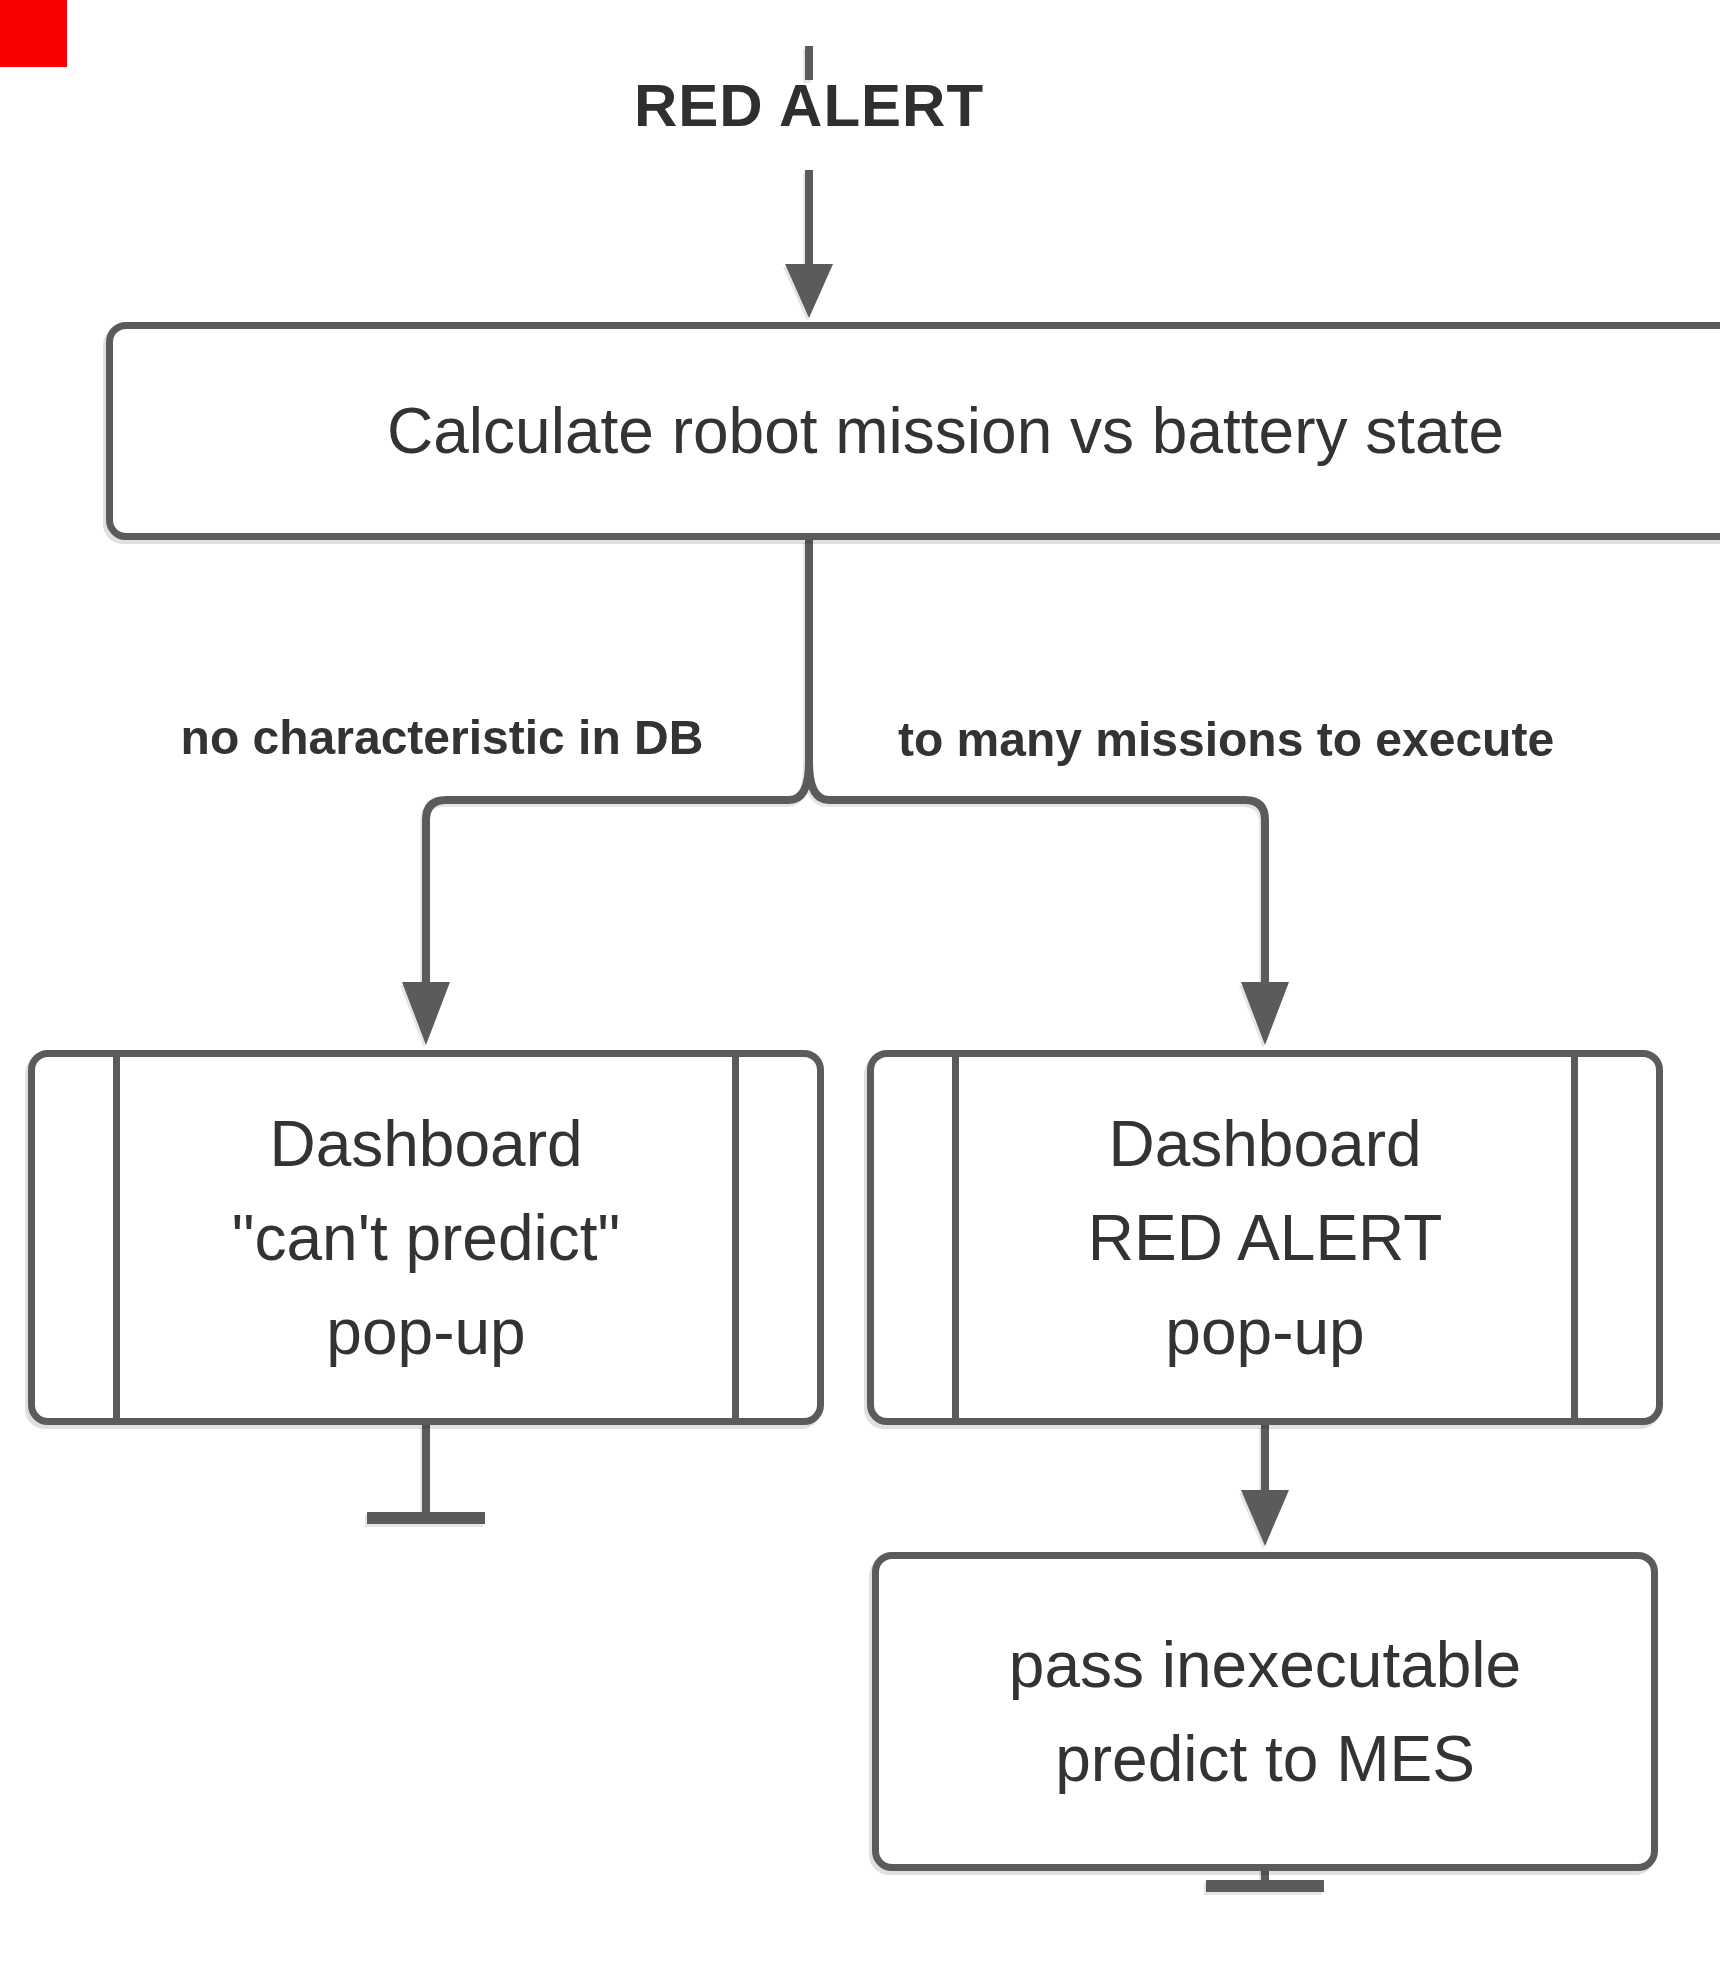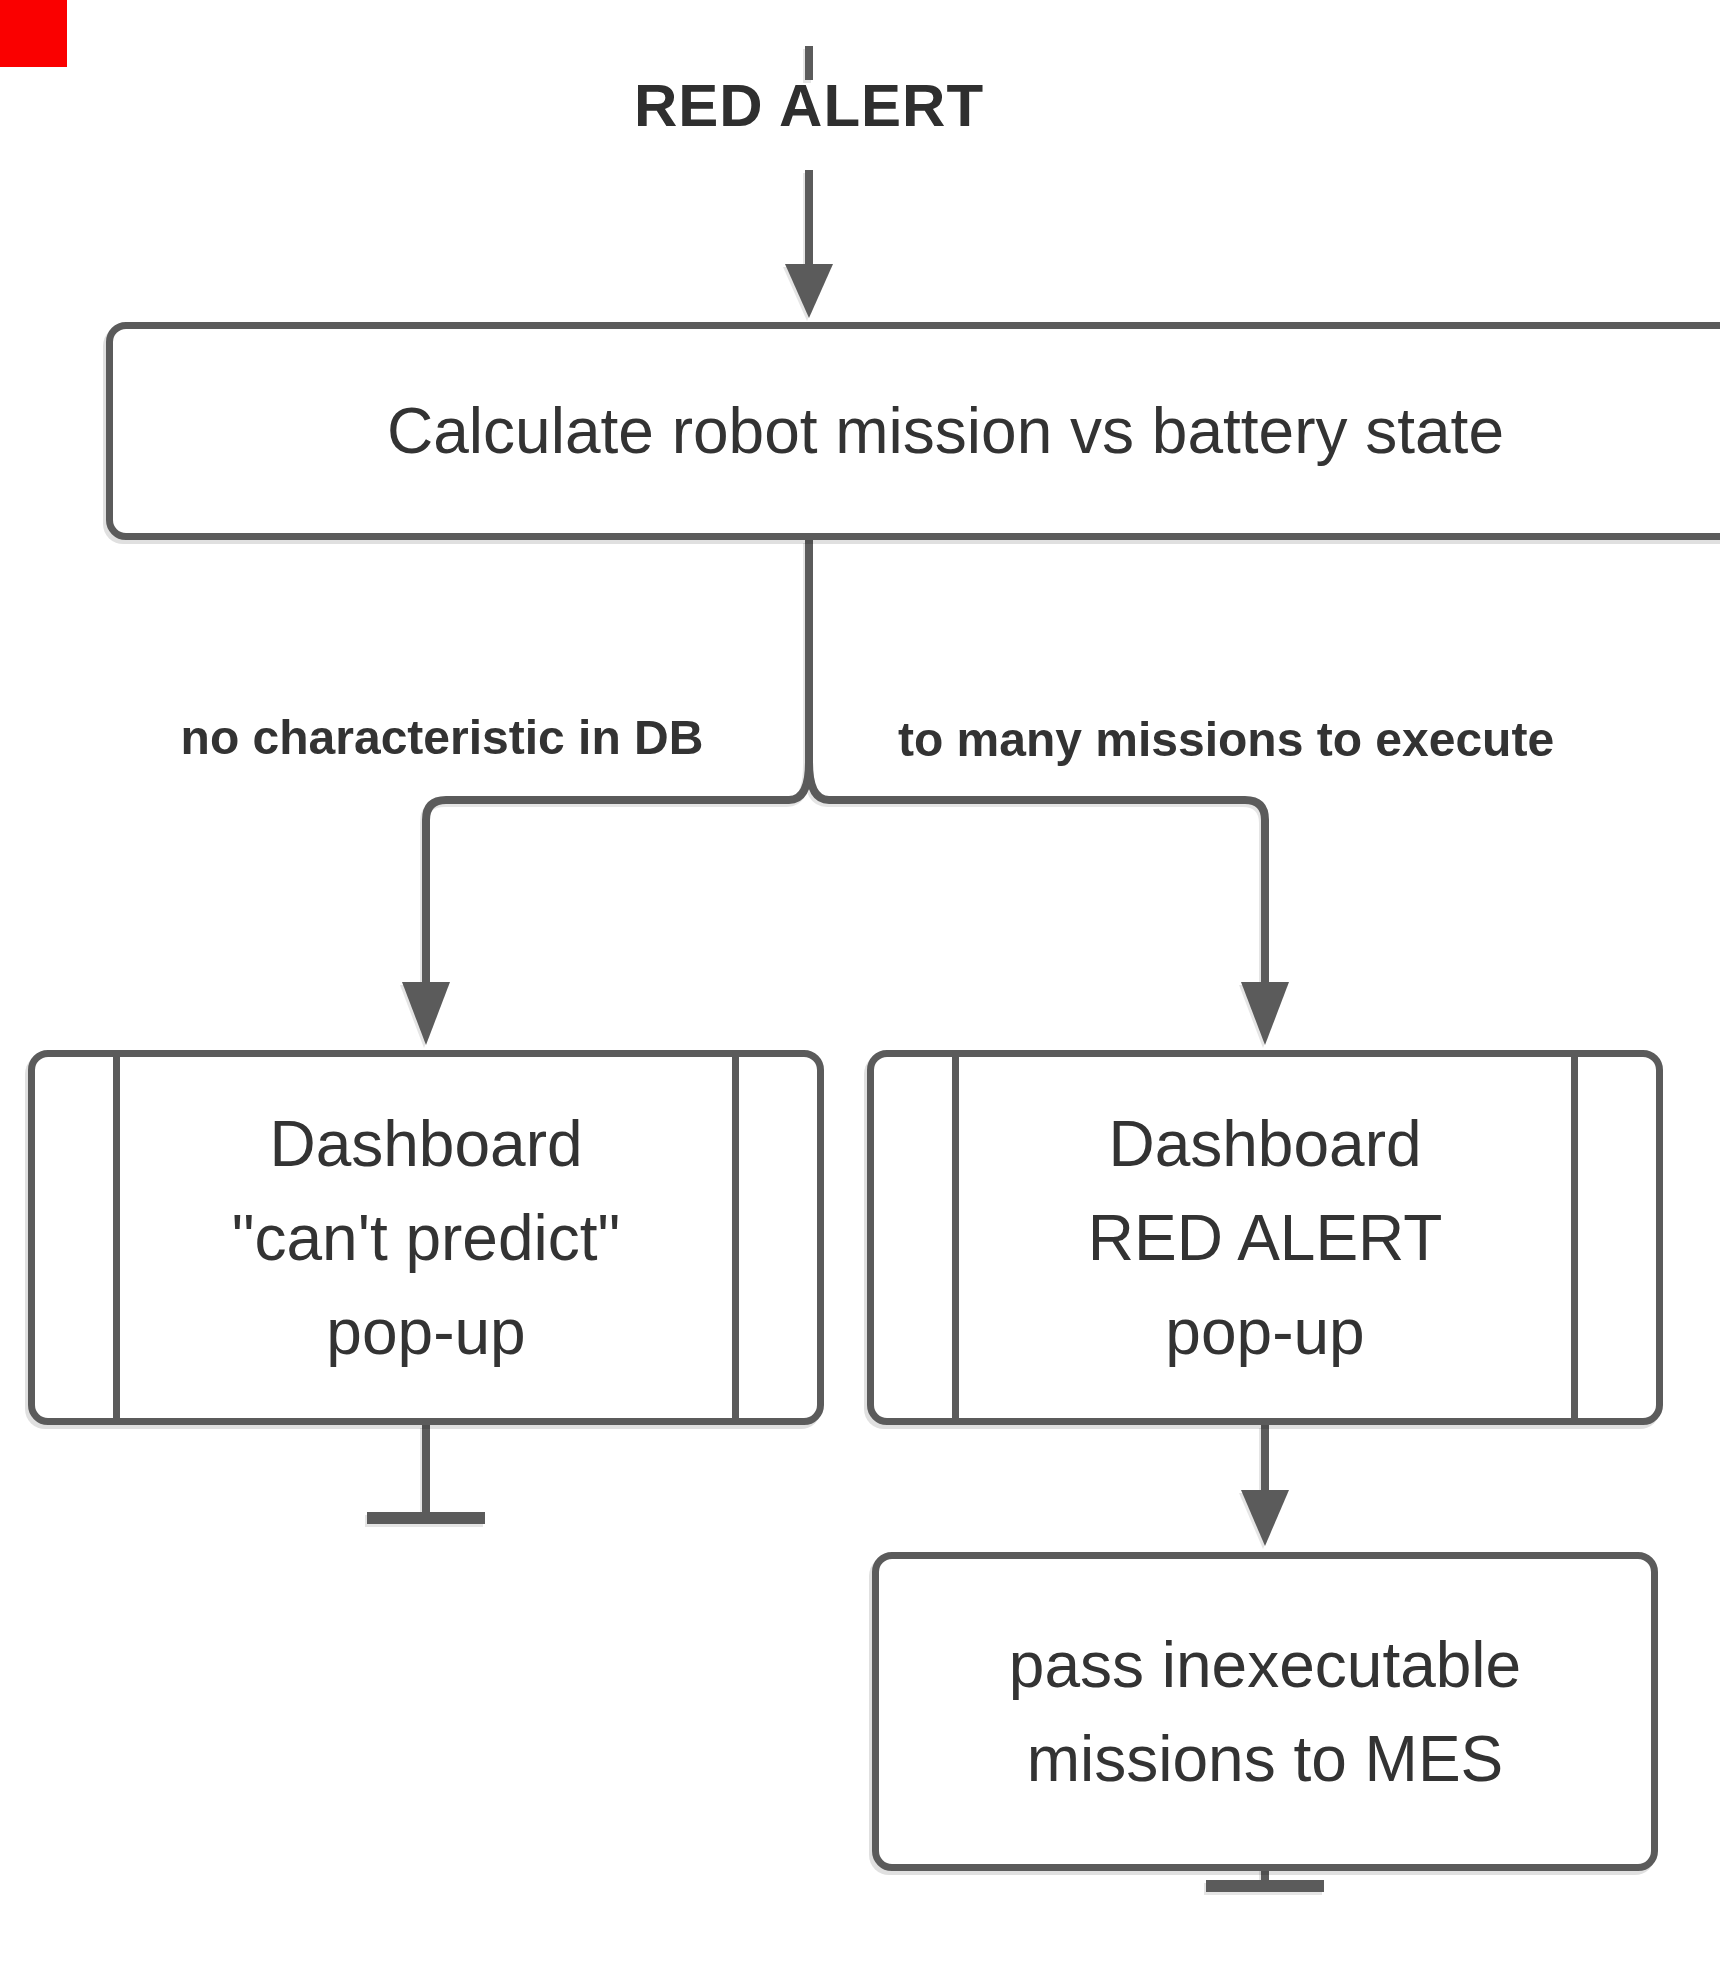--- a/index.html
+++ b/index.html
@@ -116,16 +116,16 @@
     <div class="lines"><div>Dashboard</div><div>"can't predict"</div><div>pop-up</div></div>
   </div>
 
   <div class="node node-predefined-right">
     <span class="inner-bar l"></span>
     <span class="inner-bar r"></span>
     <div class="lines"><div>Dashboard</div><div>RED ALERT</div><div>pop-up</div></div>
   </div>
 
   <div class="node node-mes">
-    <div class="lines"><div>pass inexecutable</div><div>missions to MES</div></div>
+    <div class="lines"><div>pass inexecutable</div><div>predict to MES</div></div>
   </div>
 
 </div>
 
 </body></html>

